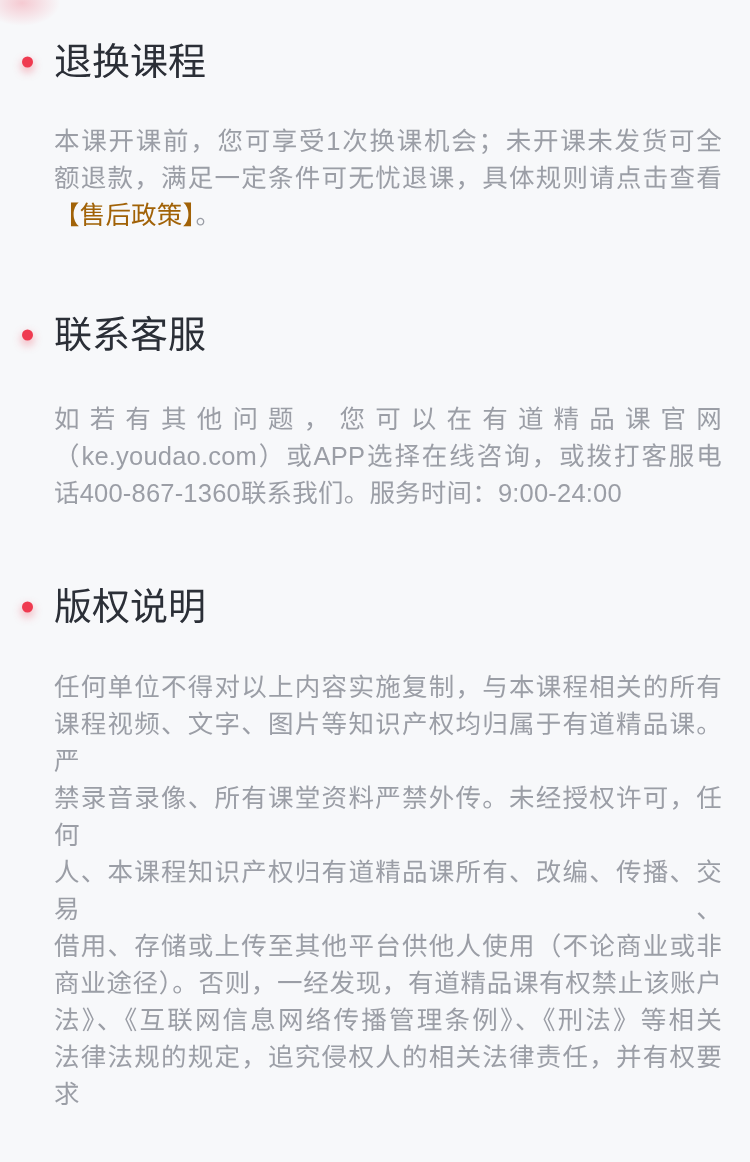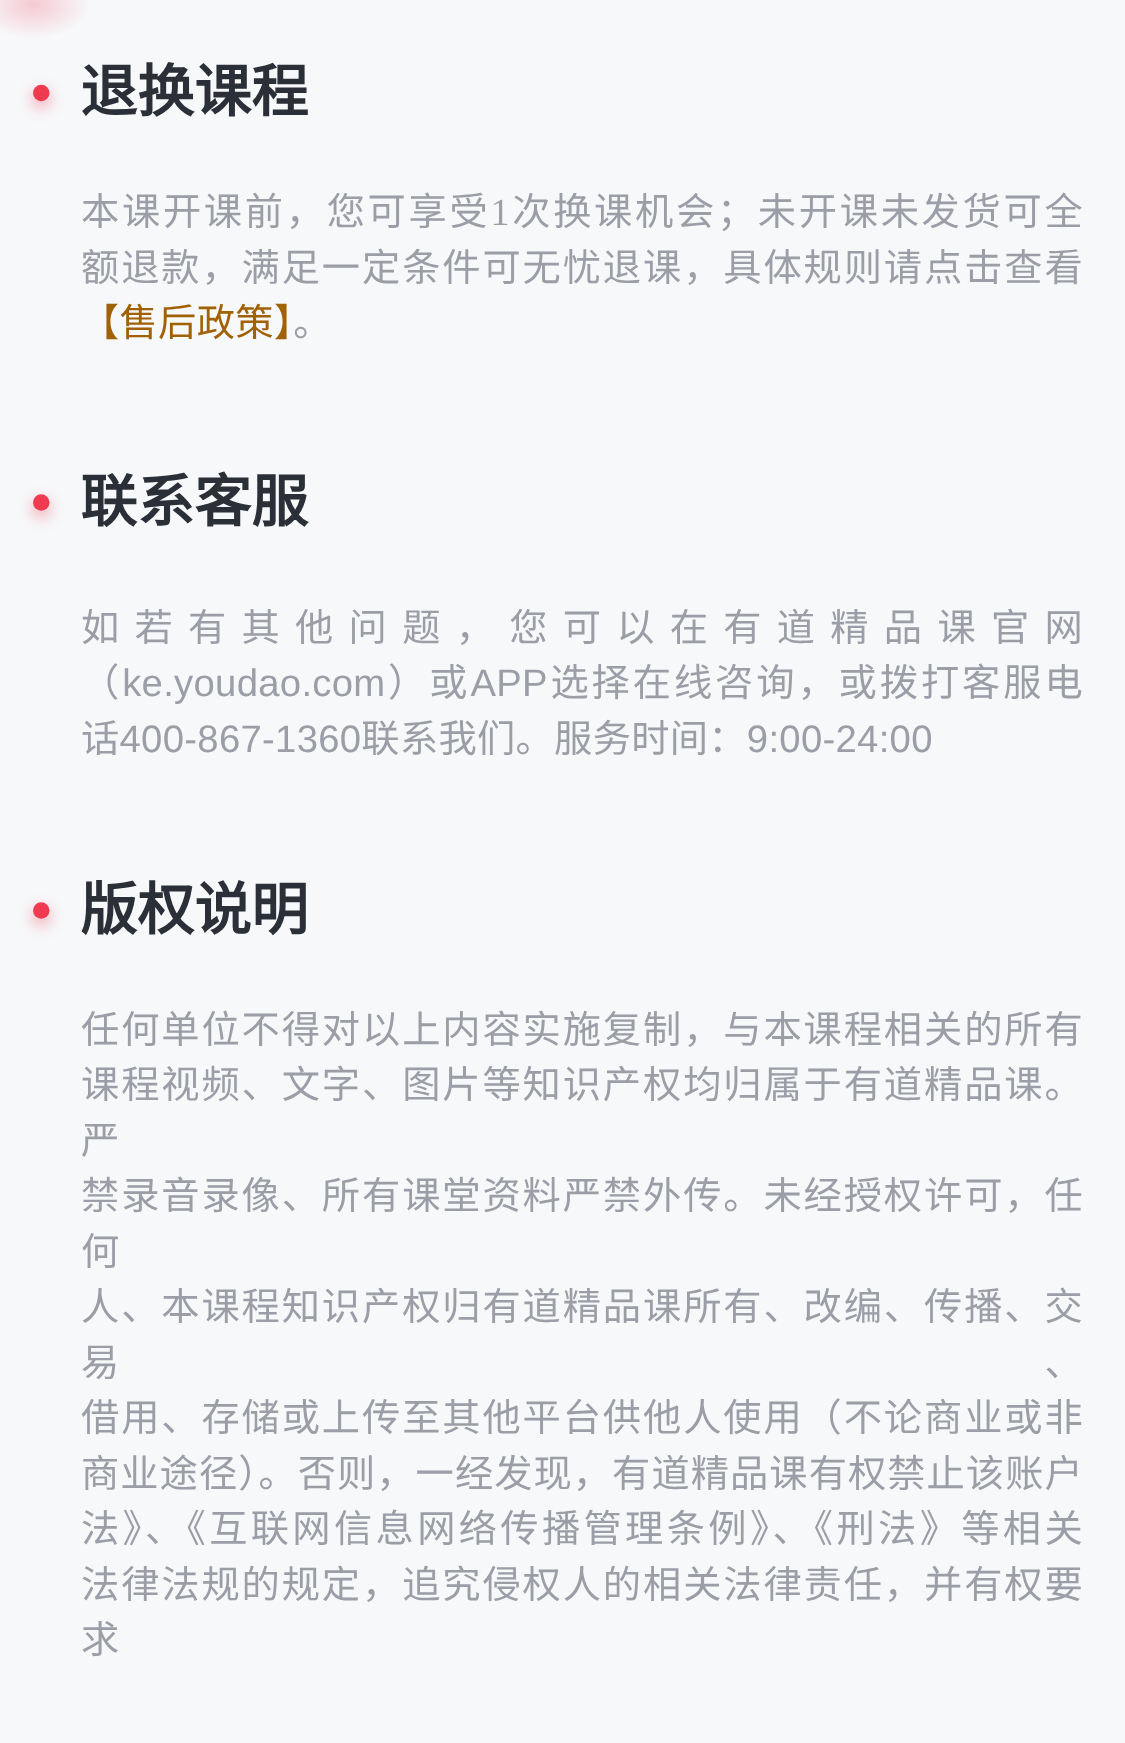--- a/index.html
+++ b/index.html
@@ -21,21 +21,21 @@
     border-radius: 50%;
     background: radial-gradient(closest-side, rgba(241,104,124,0.32), rgba(241,104,124,0));
     pointer-events: none;
   }
   .sec { padding: 0 28px 0 54px; }
   .sec-title {
     position: relative;
     margin: 0;
     font-size: 38px;
     line-height: 44px;
-    font-weight: 700;
+    font-weight: 400;
     color: #2b2f37;
   }
   .dot {
     position: absolute;
     left: -32px;
     top: 50%;
     transform: translateY(-50%);
     width: 11px;
     height: 11px;
     border-radius: 50%;
@@ -47,21 +47,21 @@
     font-size: 25.5px;
     line-height: 37px;
     color: #9b9ea6;
     letter-spacing: 0.2px;
   }
   .line { text-align: justify; text-align-last: justify; }
   .line.last { text-align-last: left; }
   .link { color: #a16207; text-decoration: none; cursor: pointer; }
 
   .sec-refund   { margin-top: 40px; }
-  .sec-refund   .para { margin-top: 39px; font-family: Liberation Serif, serif; }
+  .sec-refund   .para { margin-top: 39px; }
   .sec-contact  { margin-top: 79px; }
   .sec-contact  .para { margin-top: 44px; }
   .sec-copyright{ margin-top: 73px; }
   .sec-copyright .para { margin-top: 40px; }
 </style>
 </head>
 <body>
 
 <div class="corner-glow"></div>
 

